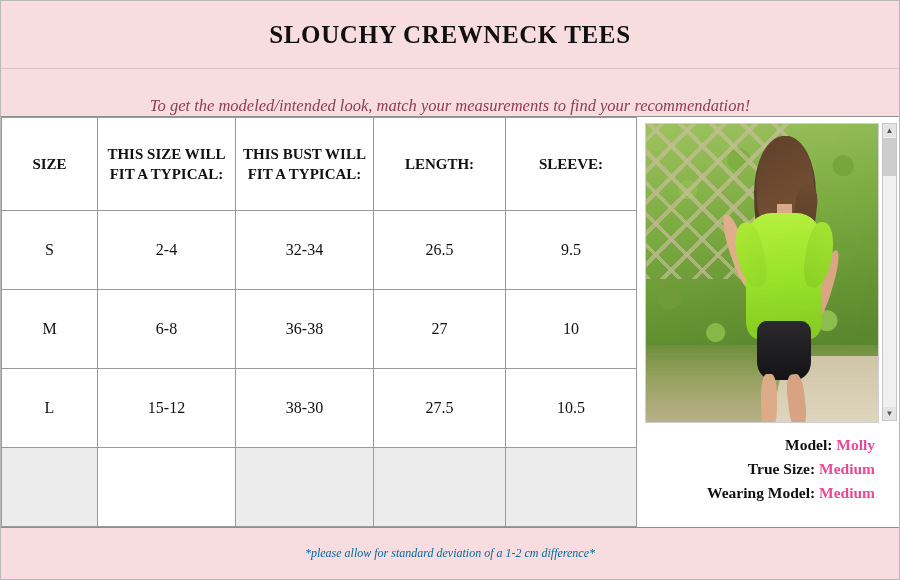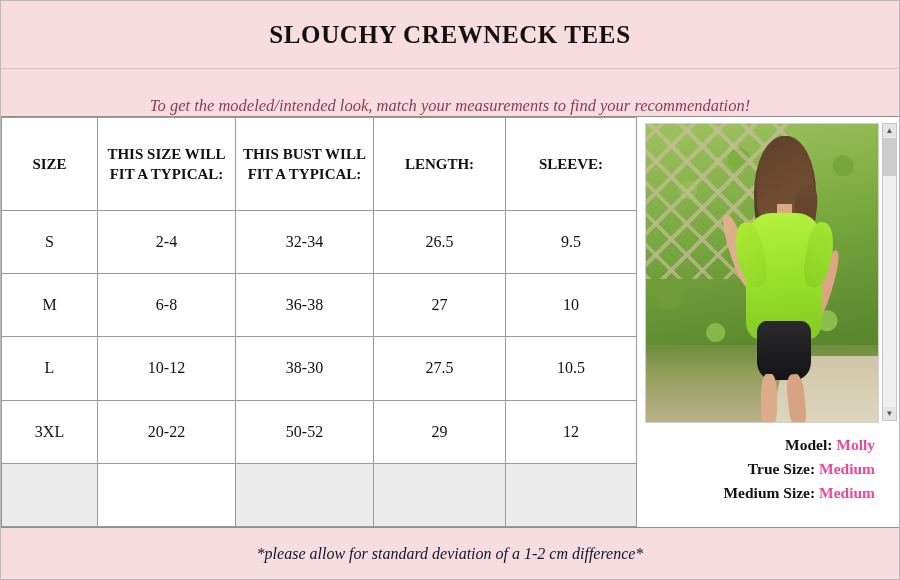--- a/index.html
+++ b/index.html
@@ -344,23 +344,23 @@
     color: #ec4899;
   }
   .footer-band {
     height: 52px;
     display: flex;
     align-items: center;
     justify-content: center;
     border-top: 1px solid #8f8f8f;
   }
   .footer-band .note {
-    font-size: 16px;
+    font-size: 12px;
     font-style: italic;
-    color: #0f172a;
+    color: #0369a1;
     font-family: "Liberation Serif", serif;
   }
 </style>
 </head>
 <body>
 
 <div class="sheet">
 
   <div class="band title-band">
     <div class="title">SLOUCHY CREWNECK TEES</div>
@@ -400,31 +400,24 @@
           </tr>
           <tr>
             <td>M</td>
             <td>6-8</td>
             <td>36-38</td>
             <td>27</td>
             <td>10</td>
           </tr>
           <tr>
             <td>L</td>
-            <td>10-12</td>
+            <td>15-12</td>
             <td>38-30</td>
             <td>27.5</td>
             <td>10.5</td>
-          </tr>
-          <tr>
-            <td>3XL</td>
-            <td>20-22</td>
-            <td>50-52</td>
-            <td>29</td>
-            <td>12</td>
           </tr>
           <tr class="filler">
             <td></td>
             <td class="blank-white"></td>
             <td></td>
             <td></td>
             <td></td>
           </tr>
         </tbody>
       </table>
@@ -464,21 +457,21 @@
       <div class="model-info">
         <div class="row">
           <span>Model:</span>
           <span class="val">Molly</span>
         </div>
         <div class="row">
           <span>True Size:</span>
           <span class="val">Medium</span>
         </div>
         <div class="row">
-          <span>Medium Size:</span>
+          <span>Wearing Model:</span>
           <span class="val">Medium</span>
         </div>
       </div>
     </div>
 
   </div>
 
   <div class="band footer-band">
     <div class="note">*please allow for standard deviation of a 1-2 cm difference*</div>
   </div>

